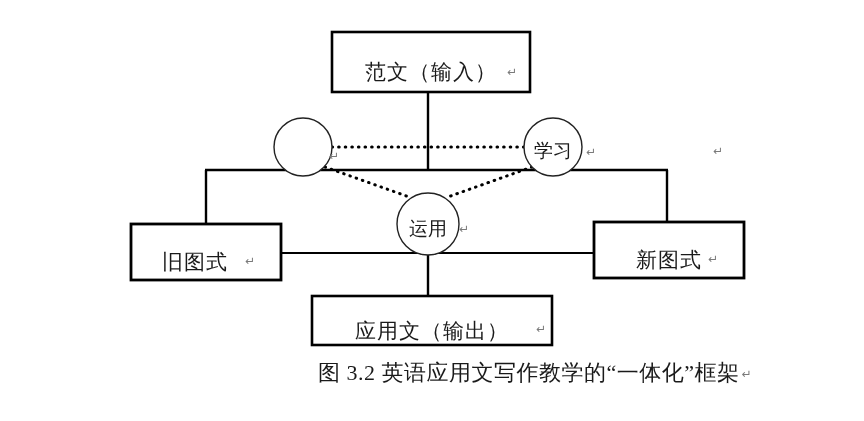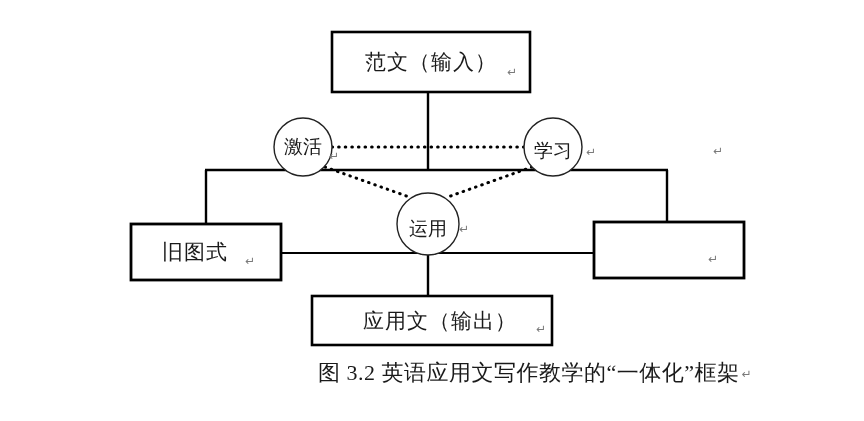--- a/index.html
+++ b/index.html
@@ -31,20 +31,21 @@
     align-items: center;
     justify-content: center;
     white-space: nowrap;
     font-family: "Liberation Serif", "DejaVu Serif", serif;
     color: #1a1a1a;
     pointer-events: none;
   }
   .box-label {
     font-size: 21px;
     letter-spacing: 1px;
+    margin-top: 10px;
   }
   .circle-label {
     font-size: 19px;
     letter-spacing: 0px;
   }
   .pilcrow {
     position: absolute;
     font-family: "DejaVu Sans", sans-serif;
     font-size: 12px;
     color: #7a7a7a;
@@ -98,35 +99,35 @@
     <rect x="312" y="296" width="240" height="49" fill="none" stroke="#000" stroke-width="2.6"></rect>
 
     <circle cx="303" cy="147" r="29" fill="#ffffff" stroke="#222" stroke-width="1.4"></circle>
     <circle cx="553" cy="147" r="29" fill="#ffffff" stroke="#222" stroke-width="1.4"></circle>
     <circle cx="428" cy="224" r="31" fill="#ffffff" stroke="#222" stroke-width="1.4"></circle>
   </svg>
 
   <div class="node-label box-label" style="left:332px; top:32px; width:198px; height:60px;">范文（输入）</div>
   <span class="pilcrow" style="left:507px; top:66px;">↵</span>
 
-  <div class="node-label circle-label" style="left:274px; top:118px; width:58px; height:58px;">激活</div>
   <span class="pilcrow" style="left:329px; top:150px;">↵</span>
 
   <div class="node-label circle-label" style="left:524px; top:122px; width:58px; height:58px;">学习</div>
   <span class="pilcrow" style="left:586px; top:146px;">↵</span>
 
   <div class="node-label circle-label" style="left:397px; top:195px; width:62px; height:68px;">运用</div>
   <span class="pilcrow" style="left:459px; top:223px;">↵</span>
 
   <div class="node-label box-label" style="left:131px; top:224px; width:128px; height:56px;">旧图式</div>
   <span class="pilcrow" style="left:245px; top:255px;">↵</span>
 
+  <div class="node-label box-label" style="left:594px; top:222px; width:150px; height:56px;">新图式</div>
   <span class="pilcrow" style="left:708px; top:253px;">↵</span>
 
-  <div class="node-label box-label" style="left:320px; top:296px; width:240px; height:49px;">应用文（输出）</div>
+  <div class="node-label box-label" style="left:312px; top:296px; width:240px; height:49px;">应用文（输出）</div>
   <span class="pilcrow" style="left:536px; top:323px;">↵</span>
 
   <span class="pilcrow" style="left:713px; top:145px;">↵</span>
 
   <div id="caption">
     <span>图 3.2  英语应用文写作教学的“一体化”框架</span><span class="cap-mark">↵</span>
   </div>
 
 </div>
 

